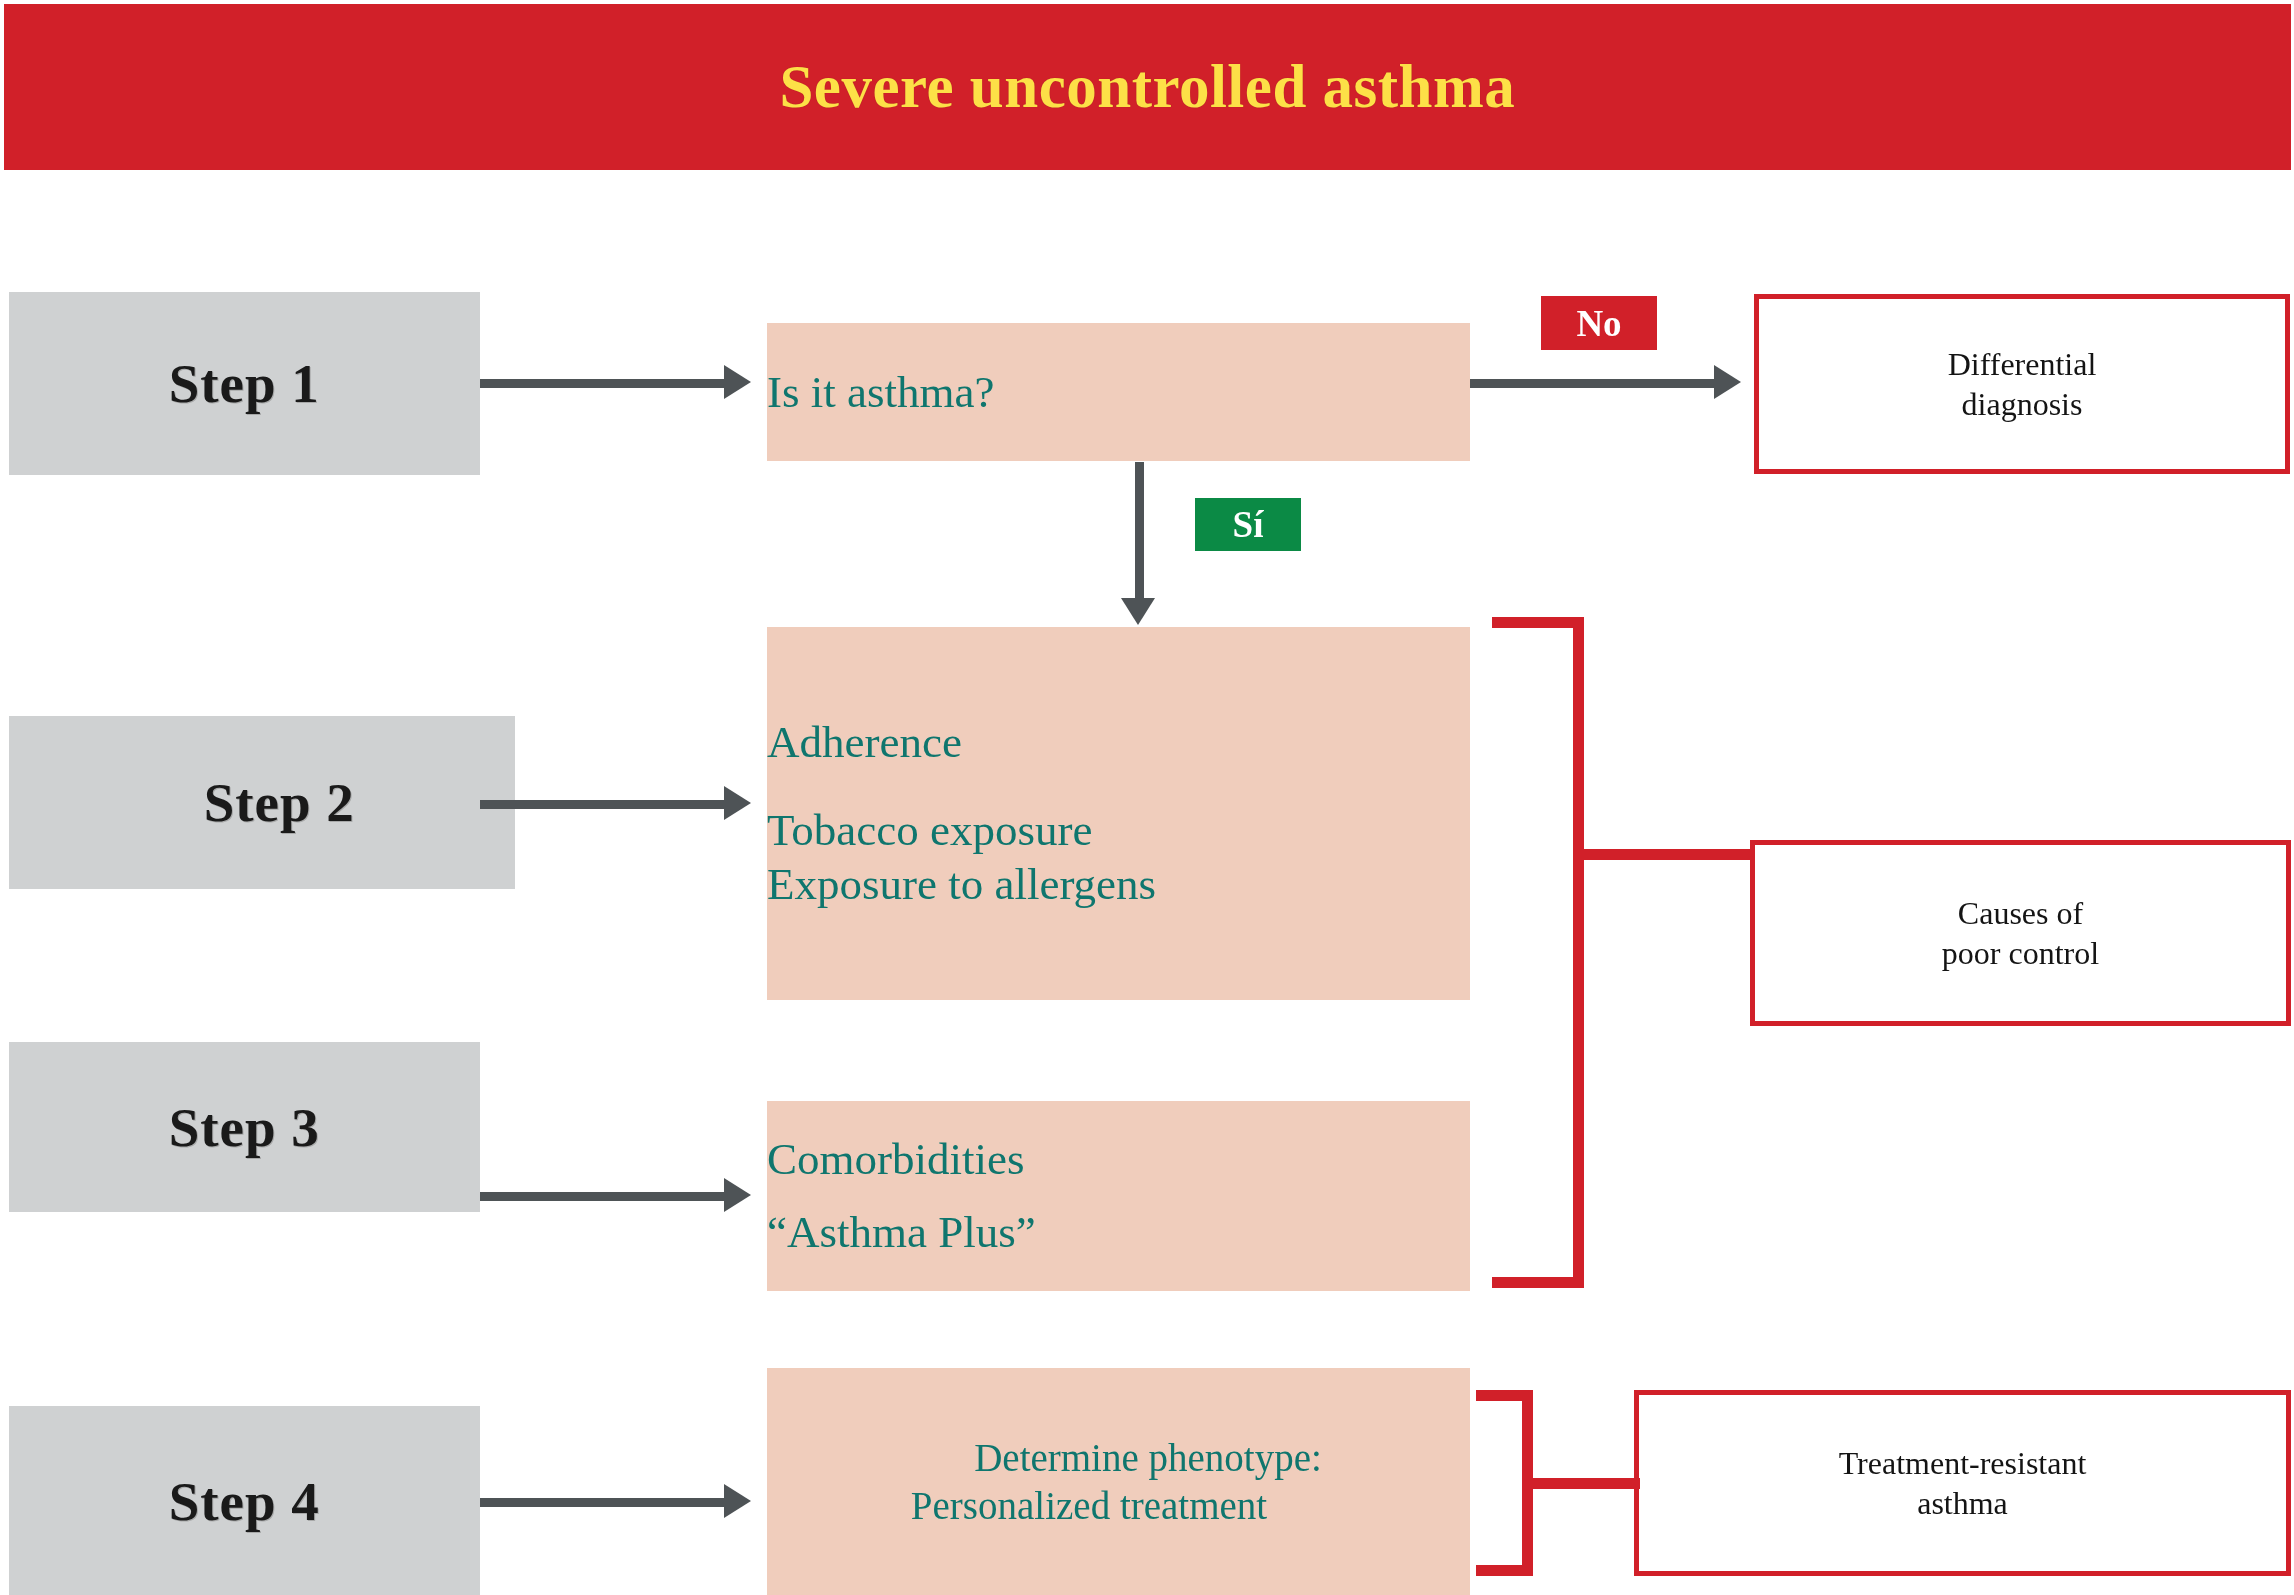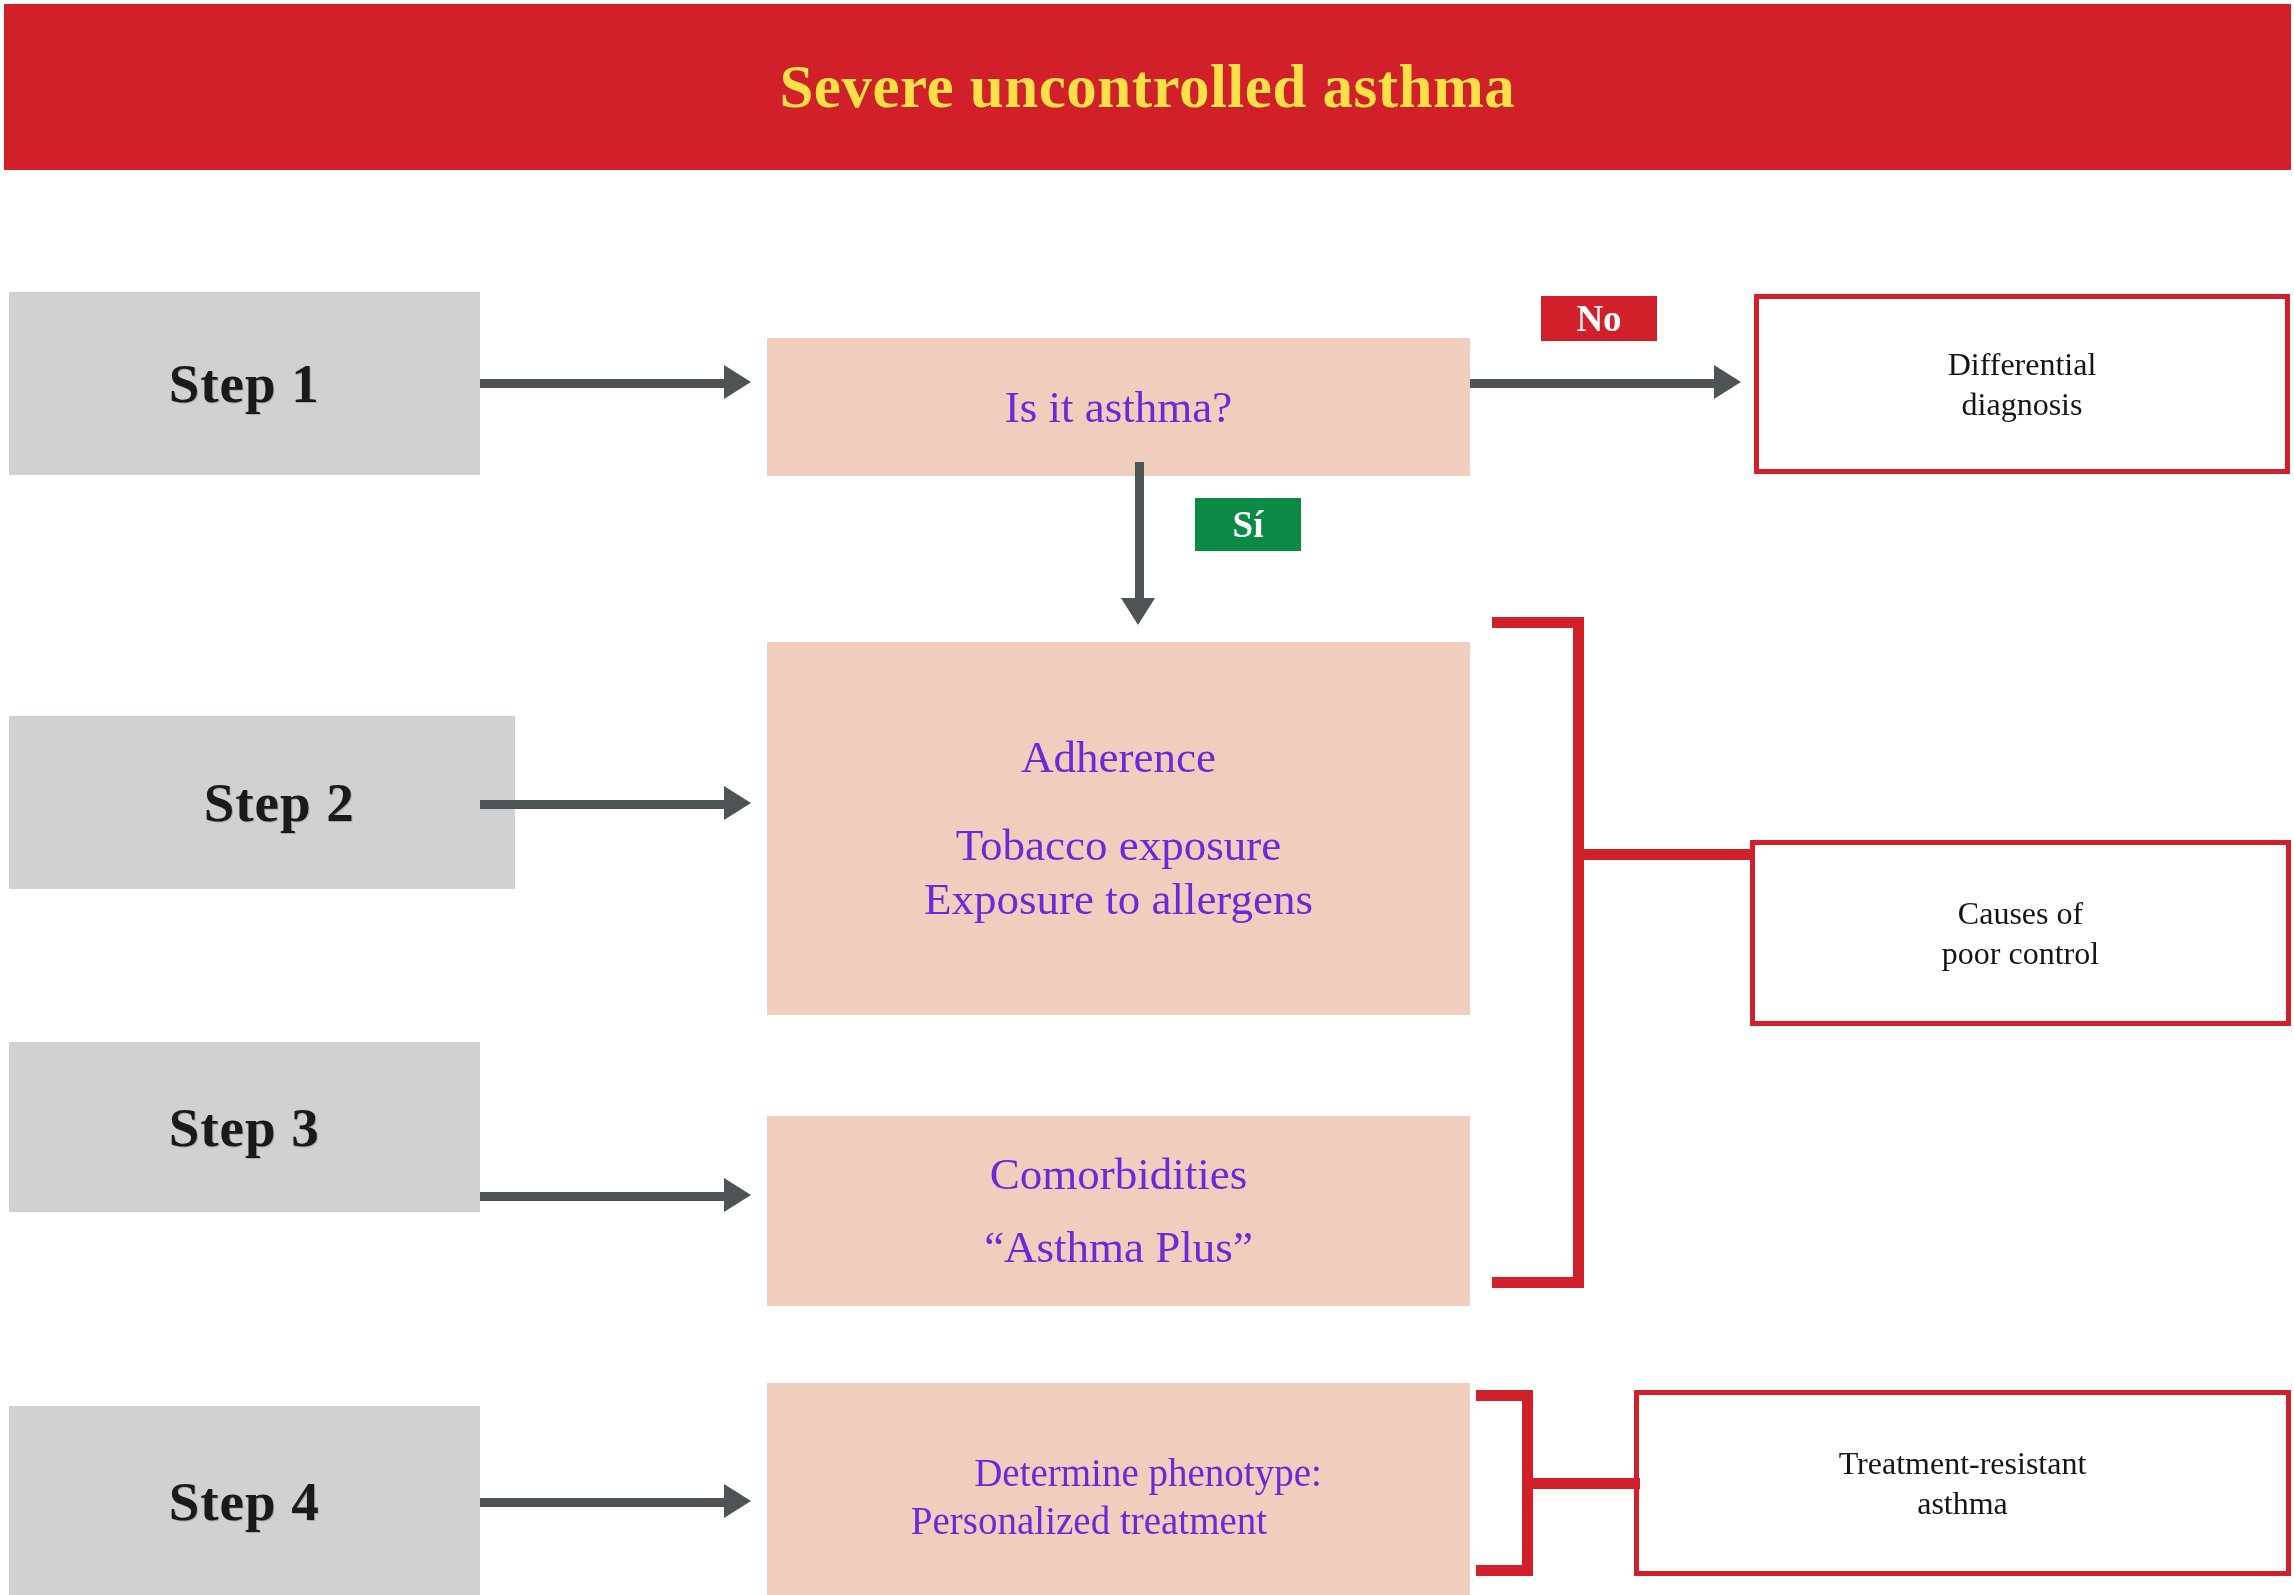--- a/index.html
+++ b/index.html
@@ -33,23 +33,22 @@
     text-align:center;
   }
   .step1{left:8.8px;top:292px;width:471px;height:183px;}
   .step2{left:8.8px;top:716px;width:471px;height:173px;padding-left:35px;}
   .step3{left:8.8px;top:1042px;width:471px;height:170px;}
   .step4{left:8.8px;top:1406px;width:471px;height:190px;}
 
   
   .peach-box{
     position:absolute;background:#F0CDBC;
-    display:flex;flex-direction:column;align-items:center;justify-content:center;
-    color:#6d28d9;
-    margin-top:15px;
+    display:flex;flex-direction:column;justify-content:center;
+    color:#0f766e;
   }
   .peach-line{font-size:45px;line-height:1.22;white-space:pre;}
   .peach-spacer{height:33px;}
   .p1{left:767px;top:323px;width:703px;height:138px;}
   .p2{left:767px;top:627px;width:703px;height:373px;}
   .p3{left:767px;top:1101px;width:703px;height:190px;}
   .p4{left:767px;top:1368px;width:703px;height:227px;}
   .p4 .peach-line{font-size:39px;}
   .p4-l1{align-self:center;margin-left:59px;}
   .p4-l2{align-self:center;margin-right:59px;}
@@ -83,21 +82,21 @@
   .a-s3{left:480px;top:1192px;width:245px;}
   .a-s4{left:480px;top:1498px;width:245px;}
   .a-no{left:1470px;top:379px;width:245px;}
   .a-si{left:1135px;top:462px;height:137px;}
 
   
   .badge{
     position:absolute;display:flex;align-items:center;justify-content:center;
     color:#ffffff;font-weight:bold;
   }
-  .badge-no{left:1541px;top:296px;width:116px;height:45px;background:#D12029;font-size:37px;}
+  .badge-no{left:1541px;top:296px;width:116px;height:54px;background:#D12029;font-size:37px;}
   .badge-si{left:1195px;top:498px;width:106px;height:53px;background:#0B8A45;font-size:37px;}
 
   
   .bk{position:absolute;background:#D12029;}
   
   .bk-a-v{left:1573px;top:617px;width:10.8px;height:670px;}
   .bk-a-top{left:1492px;top:617px;width:92px;height:10.8px;}
   .bk-a-bot{left:1492px;top:1277px;width:92px;height:10.8px;}
   .bk-a-mid{left:1573px;top:849px;width:181px;height:10.8px;}
   

